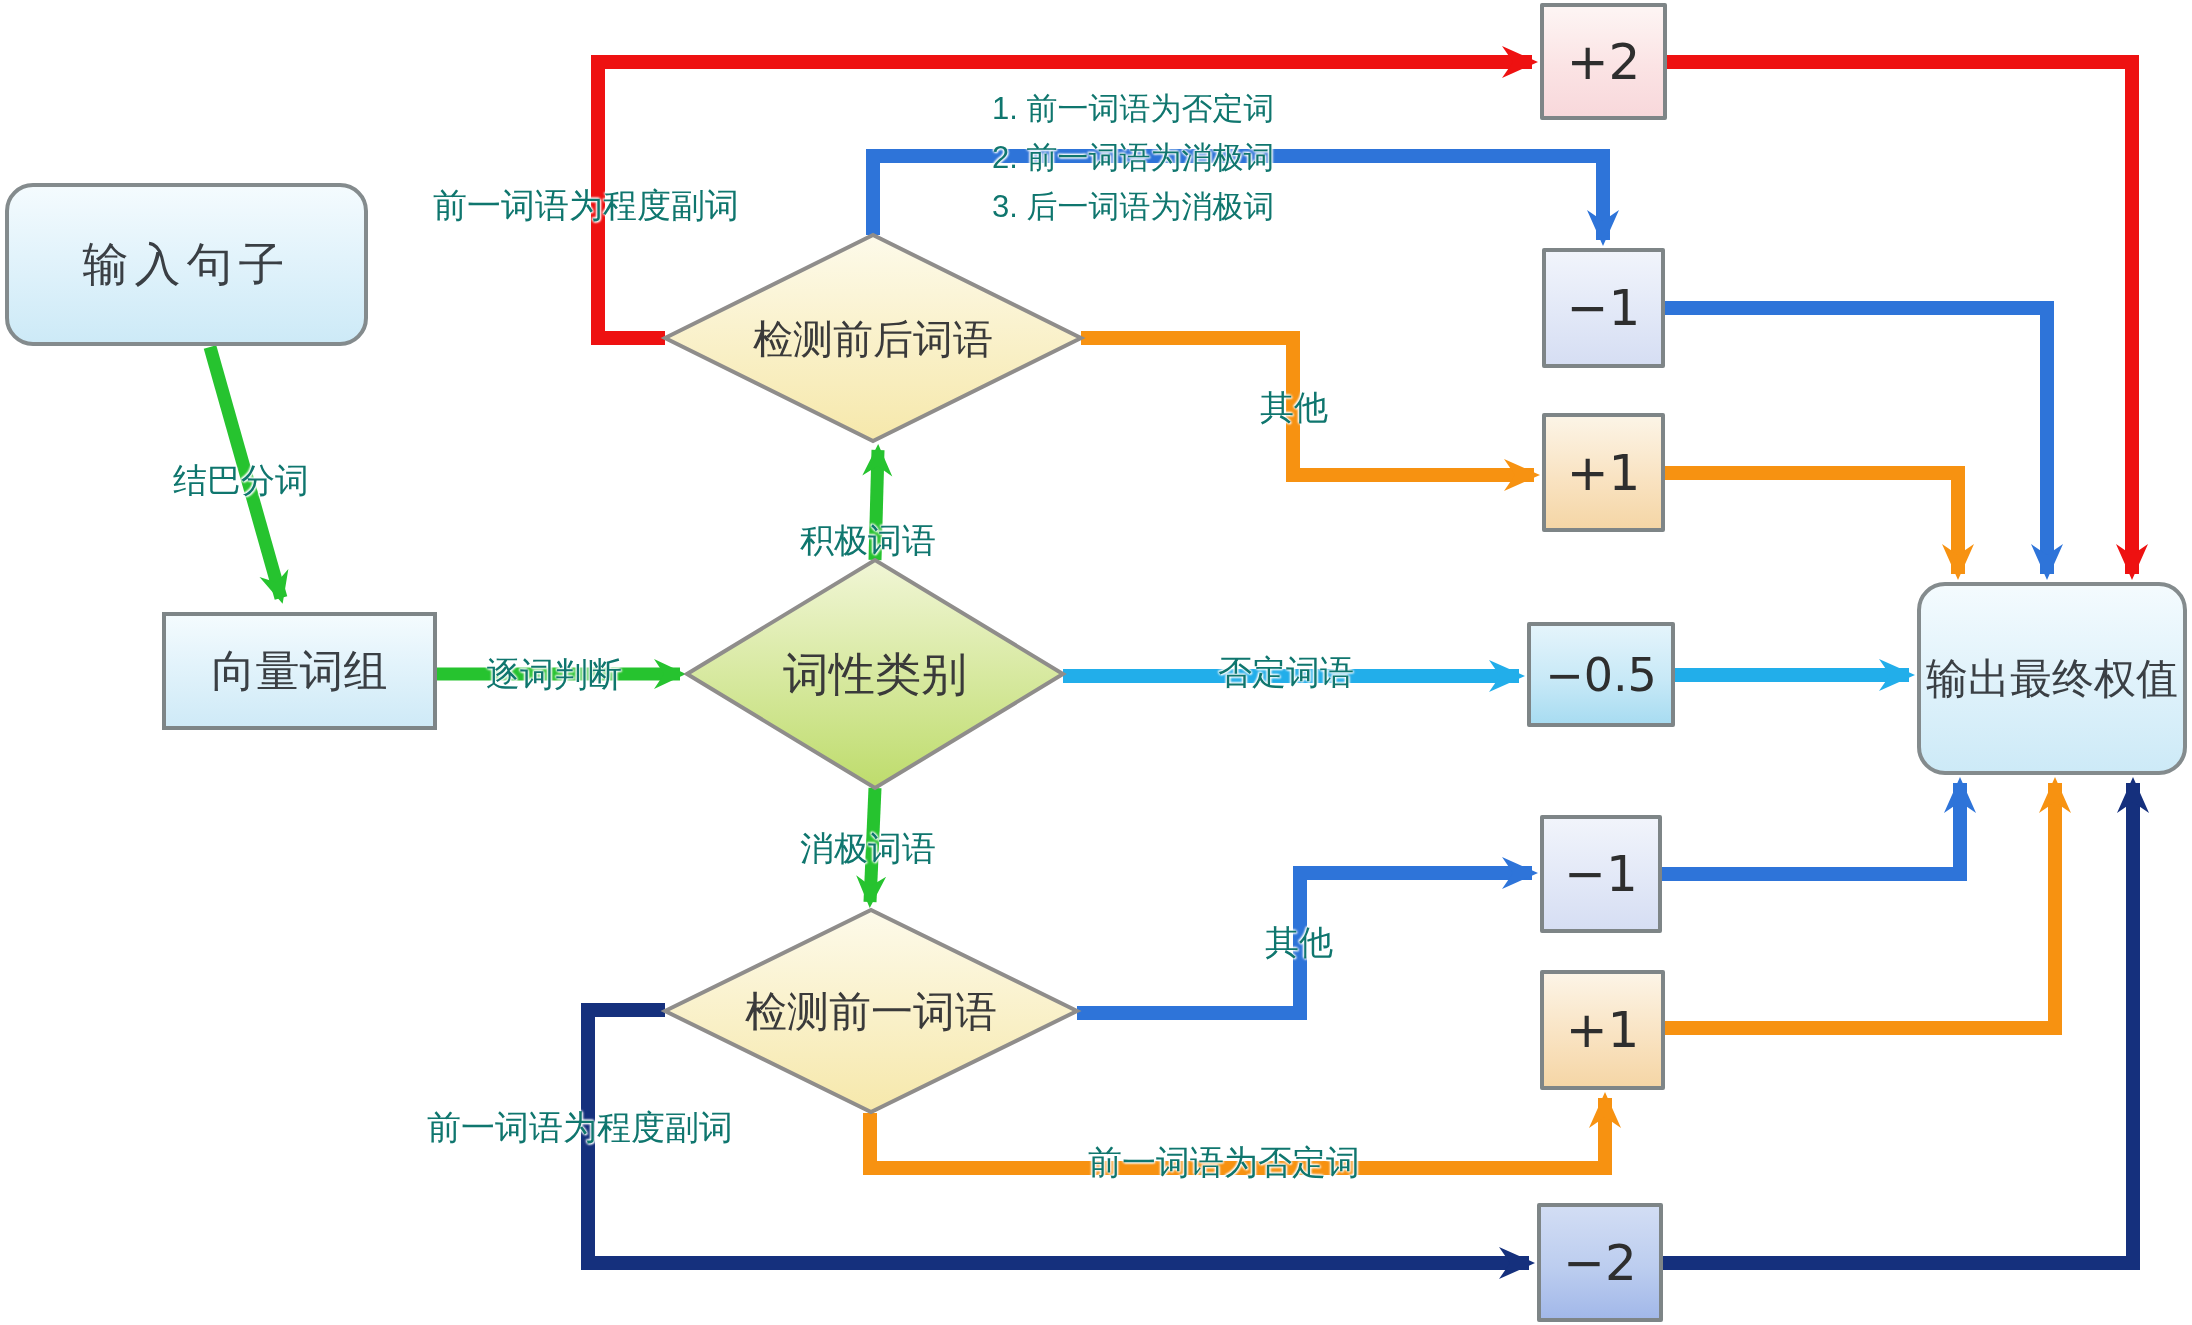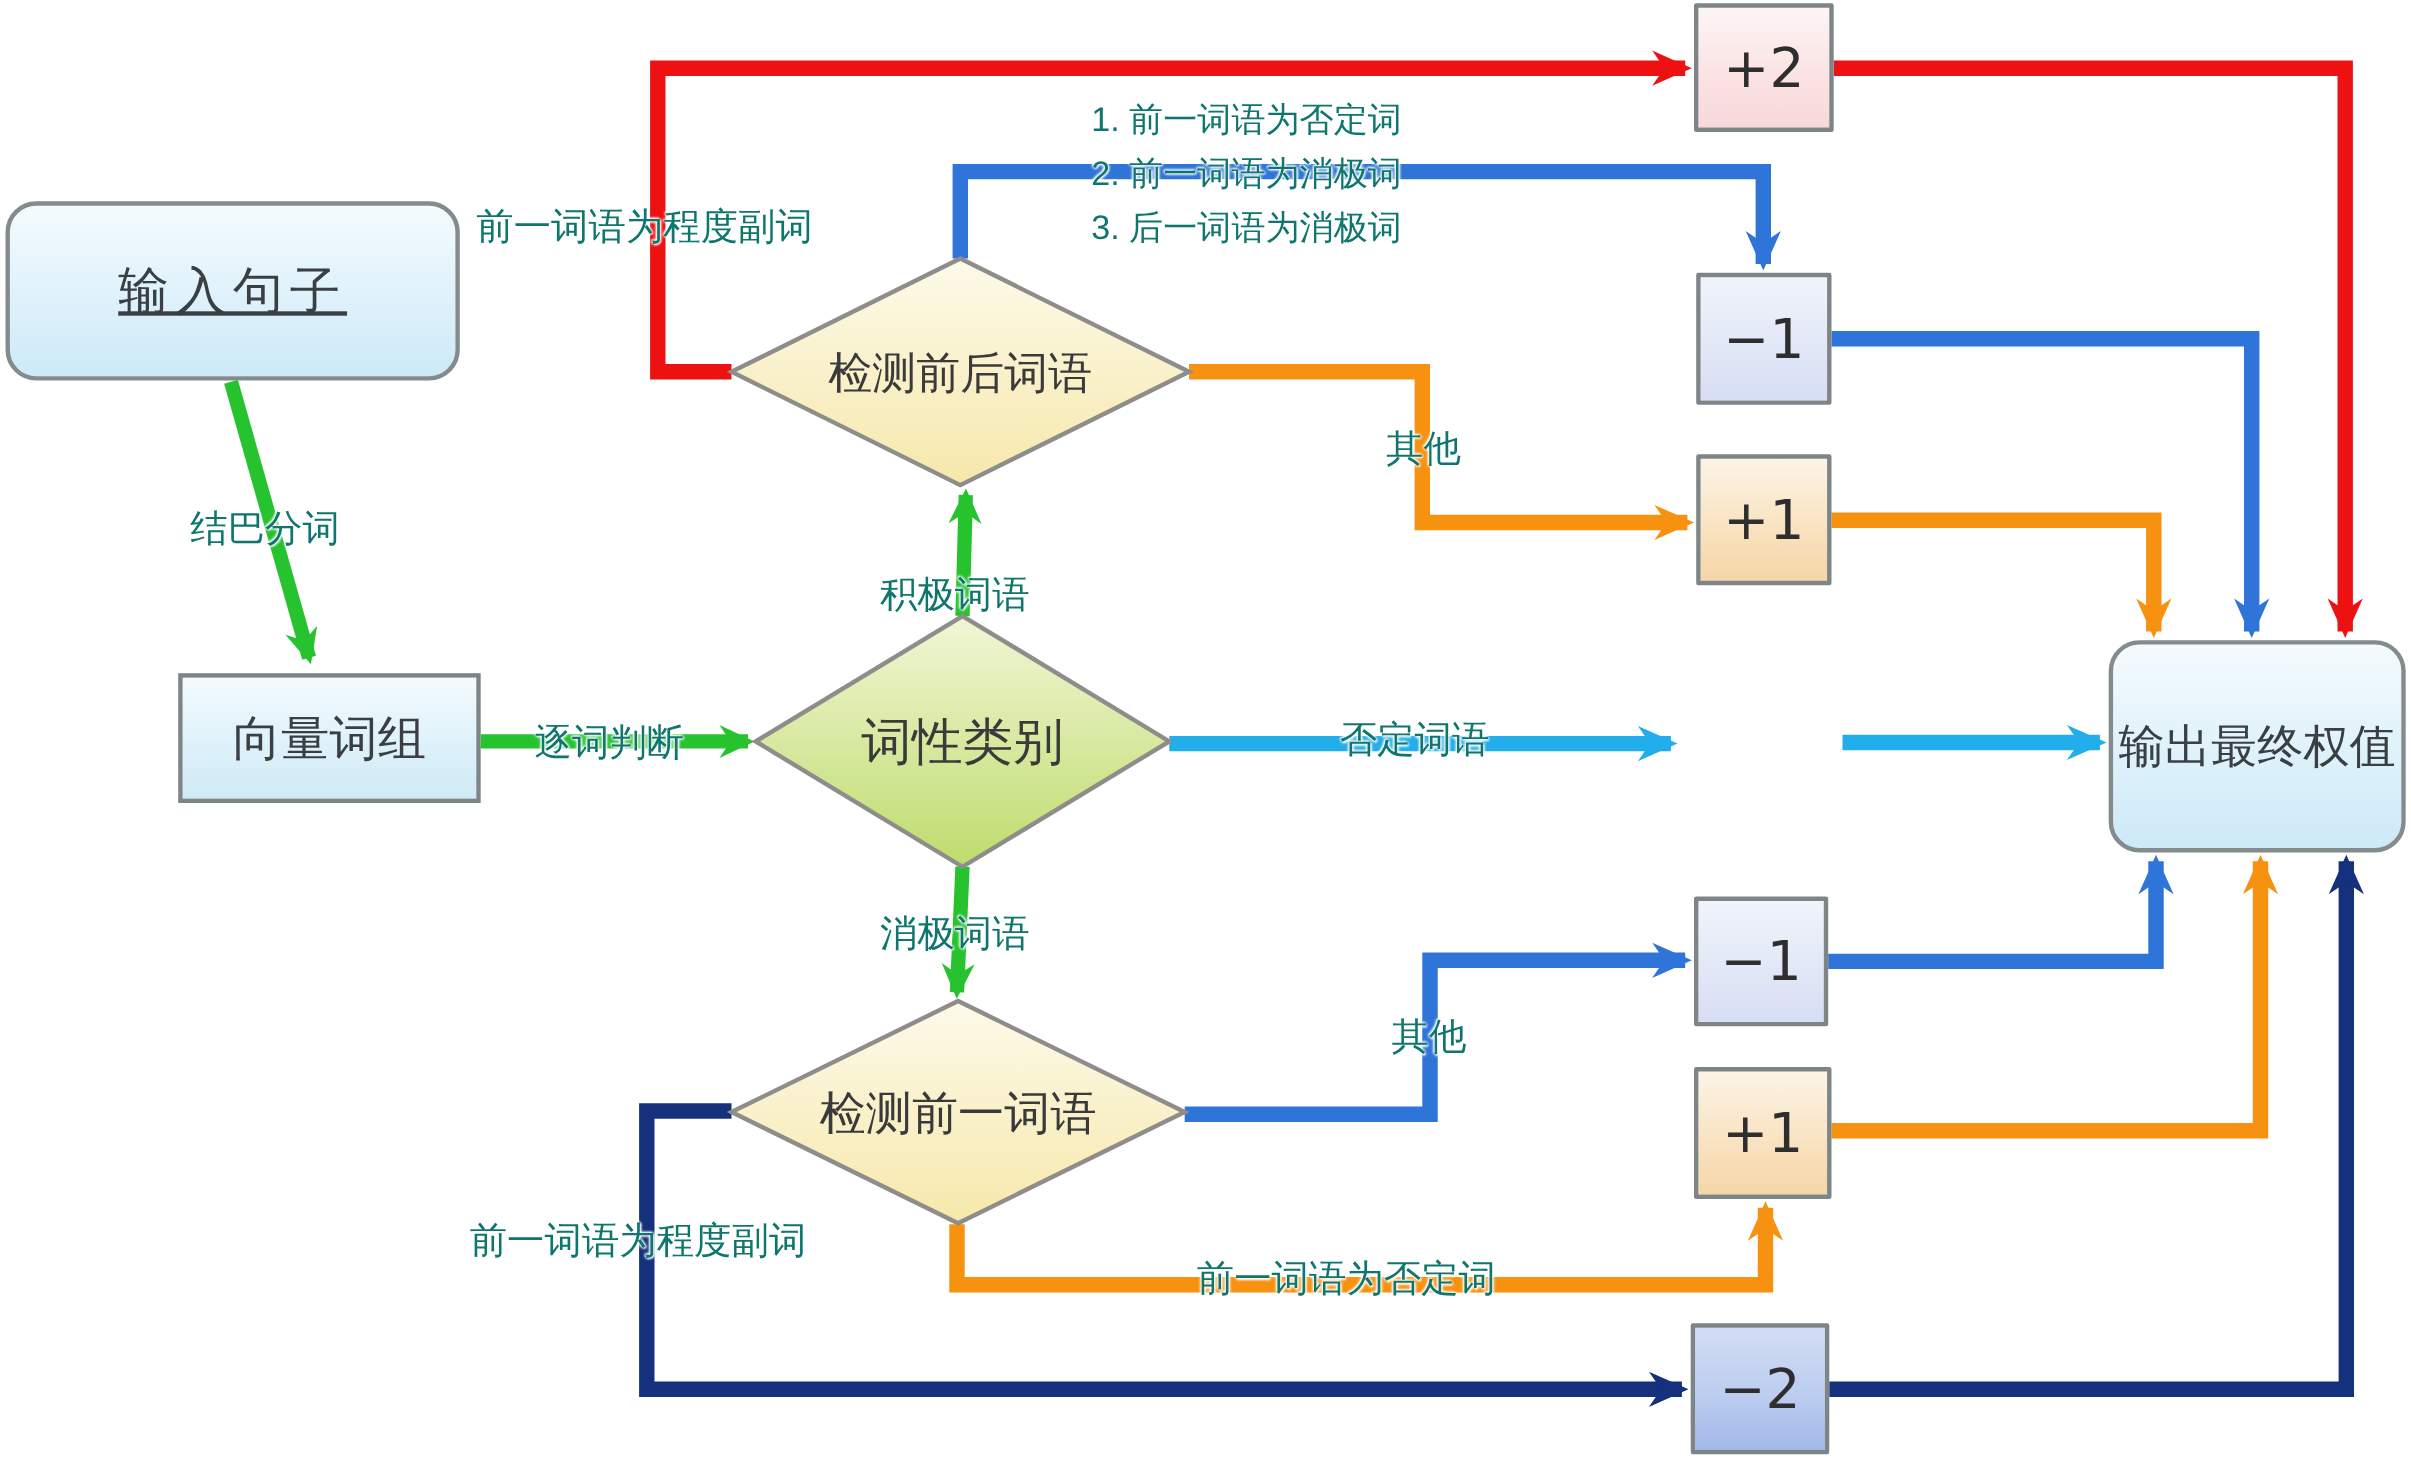--- a/index.html
+++ b/index.html
@@ -108,32 +108,33 @@
 
     <polygon points="665,338 873,235 1081,338 873,441" fill="url(#gradYellow)" stroke="#8f8d8b" stroke-width="4"></polygon>
     <polygon points="687,674 875,560 1063,674 875,788" fill="url(#gradGreen)" stroke="#8f8d8b" stroke-width="4"></polygon>
     <polygon points="665,1011 871,910 1077,1011 871,1112" fill="url(#gradYellow)" stroke="#8f8d8b" stroke-width="4"></polygon>
   </svg>
 
   <div class="dia-label" style="left:873px;top:339px;font-size:40px;text-align:right;">检测前后词语</div>
   <div class="dia-label" style="left:875px;top:675px;font-size:46px;">词性类别</div>
   <div class="dia-label" style="left:871px;top:1012px;font-size:42px;">检测前一词语</div>
 
-  <div class="node roundbox" style="left:5px;top:183px;width:413px;height:163px;font-size:46px;letter-spacing:6px;text-decoration:underline;">输入句子</div>
+  <div class="node roundbox" style="left:5px;top:183px;width:363px;height:163px;font-size:46px;letter-spacing:6px;">输入句子</div>
 
   <div class="node rectbox" style="left:162px;top:612px;width:275px;height:118px;font-size:44px;">向量词组</div>
 
   <div class="node roundbox" style="left:1917px;top:582px;width:270px;height:193px;font-size:42px;flex-direction:row;line-height:54px;">
     <div>输出</div>
     <div>最终权值</div>
   </div>
 
   <div class="node weight w-pink" style="left:1540px;top:3px;width:127px;height:117px;">+2</div>
   <div class="node weight w-peri" style="left:1542px;top:248px;width:123px;height:120px;">−1</div>
   <div class="node weight w-orange" style="left:1542px;top:413px;width:123px;height:119px;">+1</div>
+  <div class="node weight w-cyan" style="left:1527px;top:622px;width:148px;height:105px;font-size:46px;">−0.5</div>
   <div class="node weight w-peri" style="left:1540px;top:815px;width:122px;height:118px;">−1</div>
   <div class="node weight w-orange" style="left:1540px;top:970px;width:125px;height:120px;">+1</div>
   <div class="node weight w-blue" style="left:1537px;top:1203px;width:126px;height:119px;">−2</div>
 
   <div class="elabel" style="left:173px;top:458px;">结巴分词</div>
   <div class="elabel" style="left:486px;top:652px;">逐词判断</div>
   <div class="elabel" style="left:800px;top:518px;">积极词语</div>
   <div class="elabel" style="left:800px;top:826px;">消极词语</div>
   <div class="elabel" style="left:1218px;top:650px;">否定词语</div>
   <div class="elabel" style="left:433px;top:183px;">前一词语为程度副词</div>

